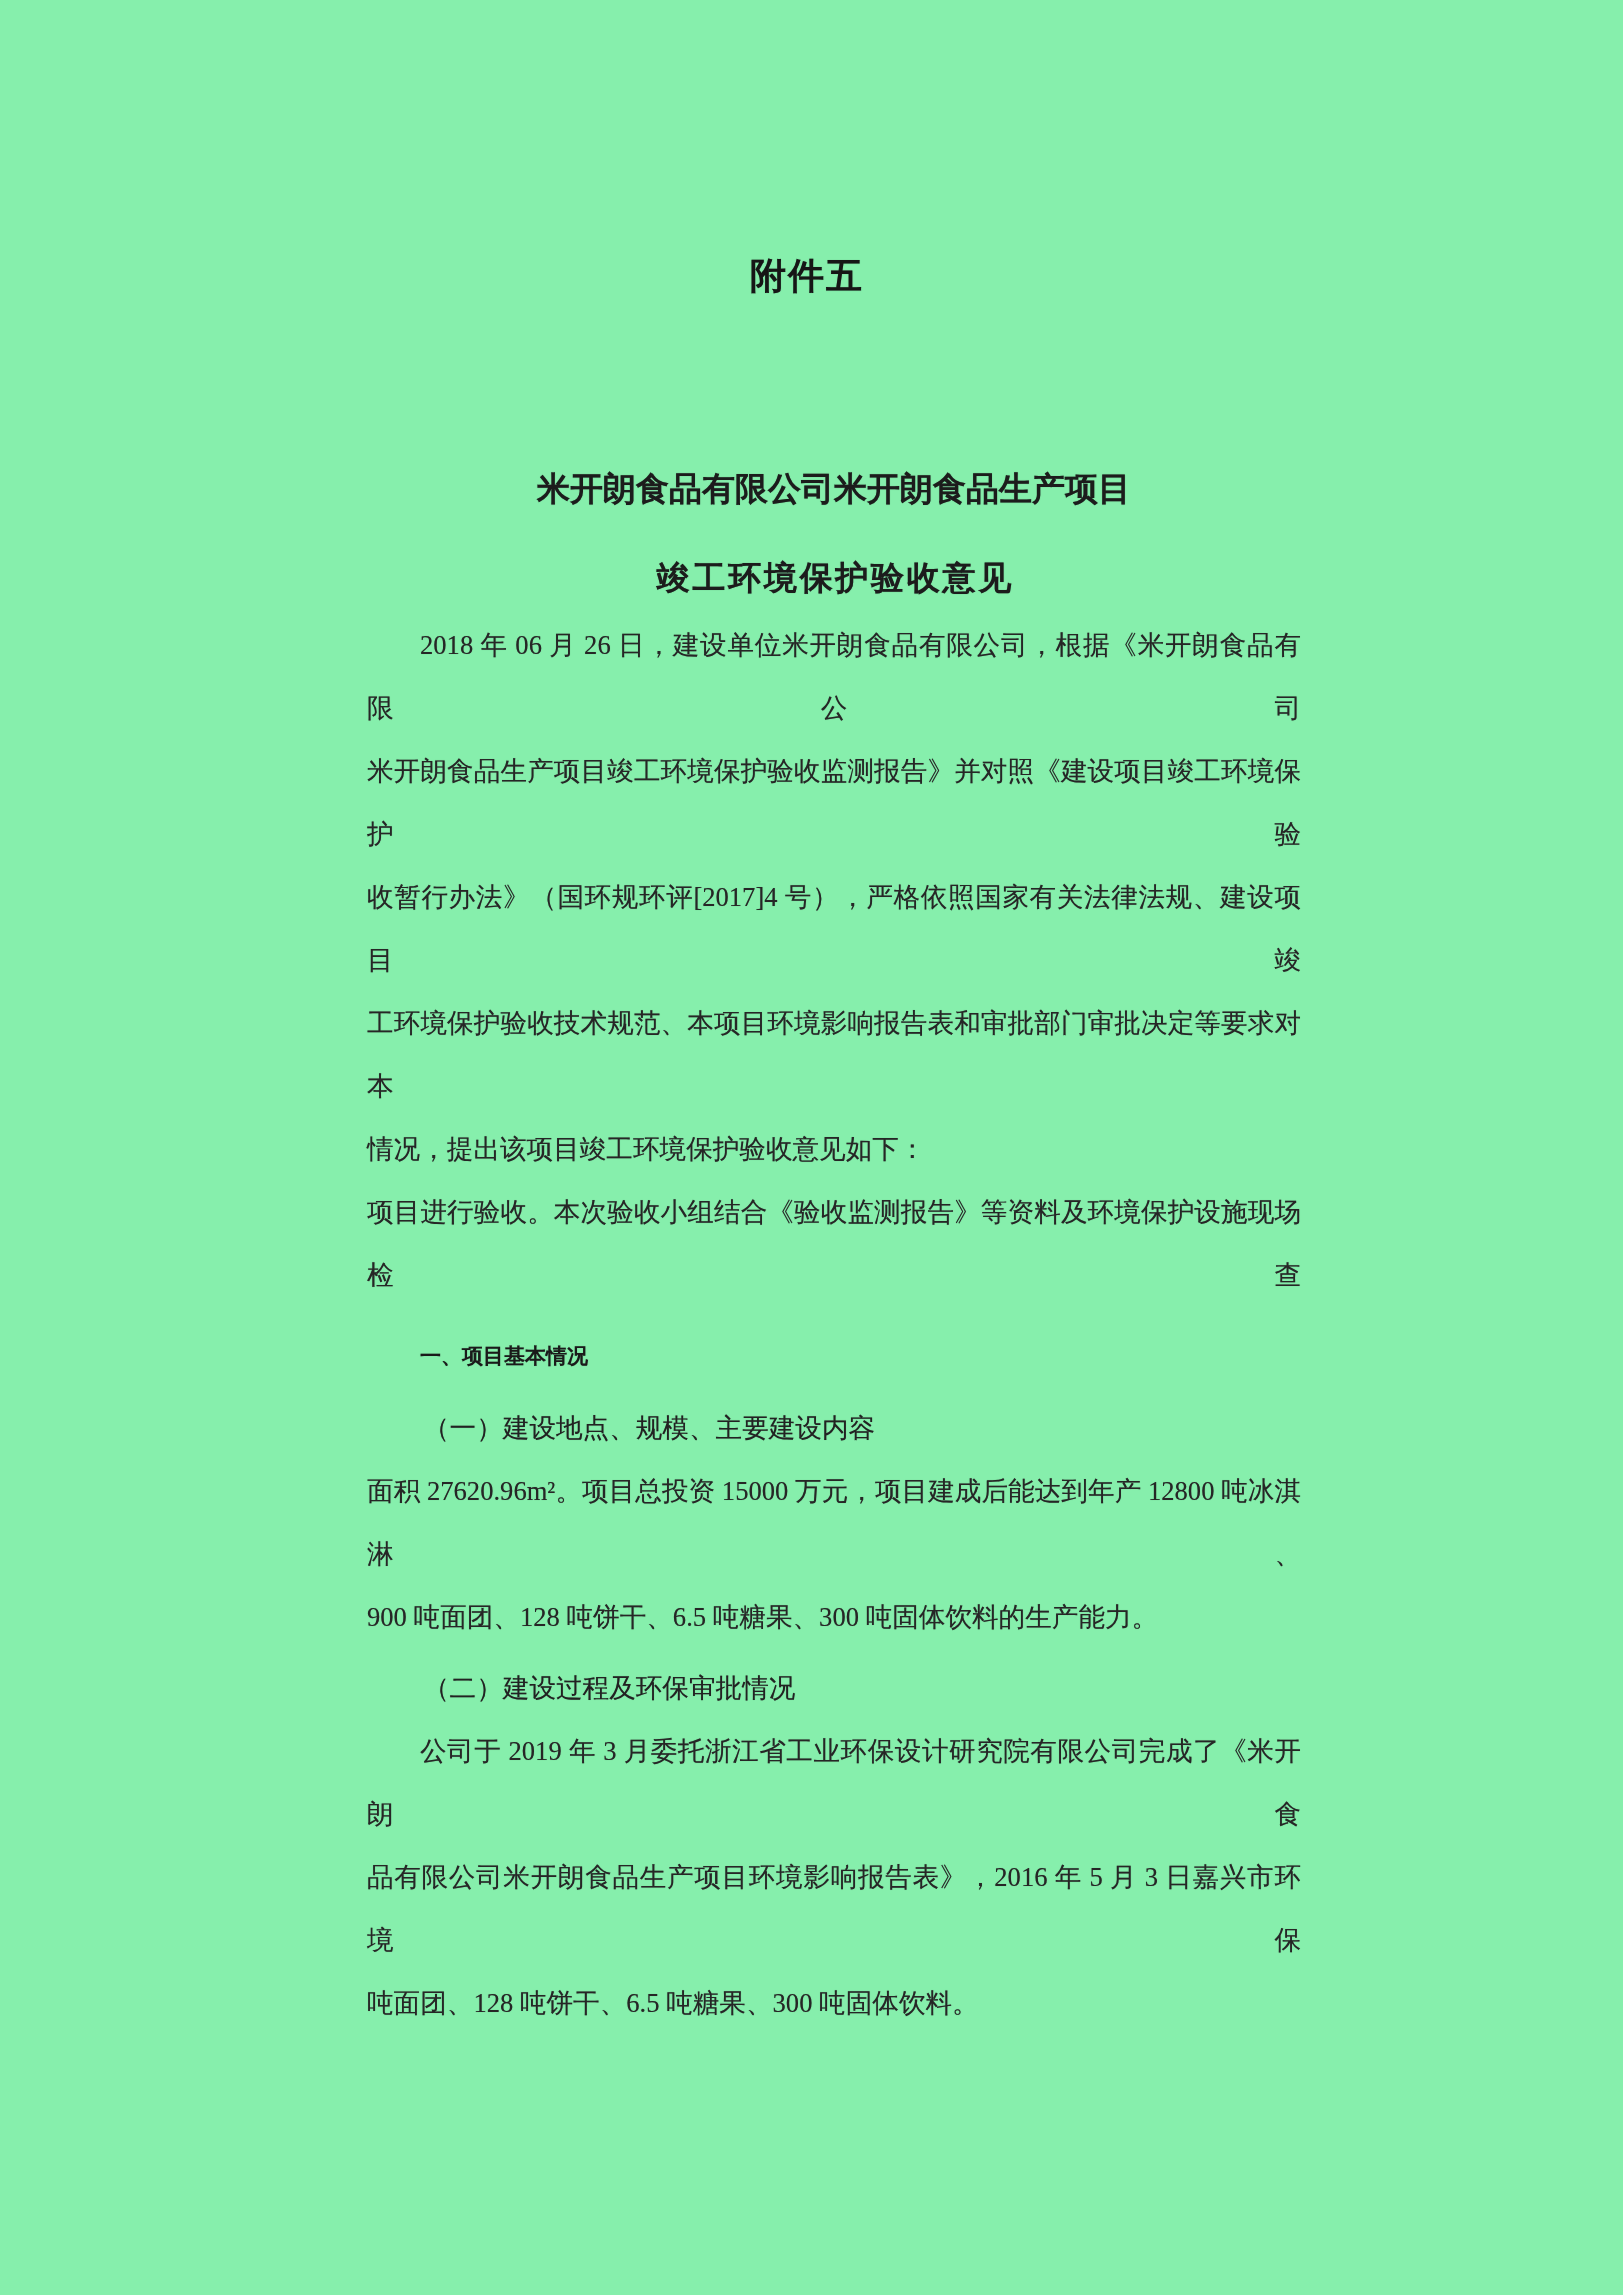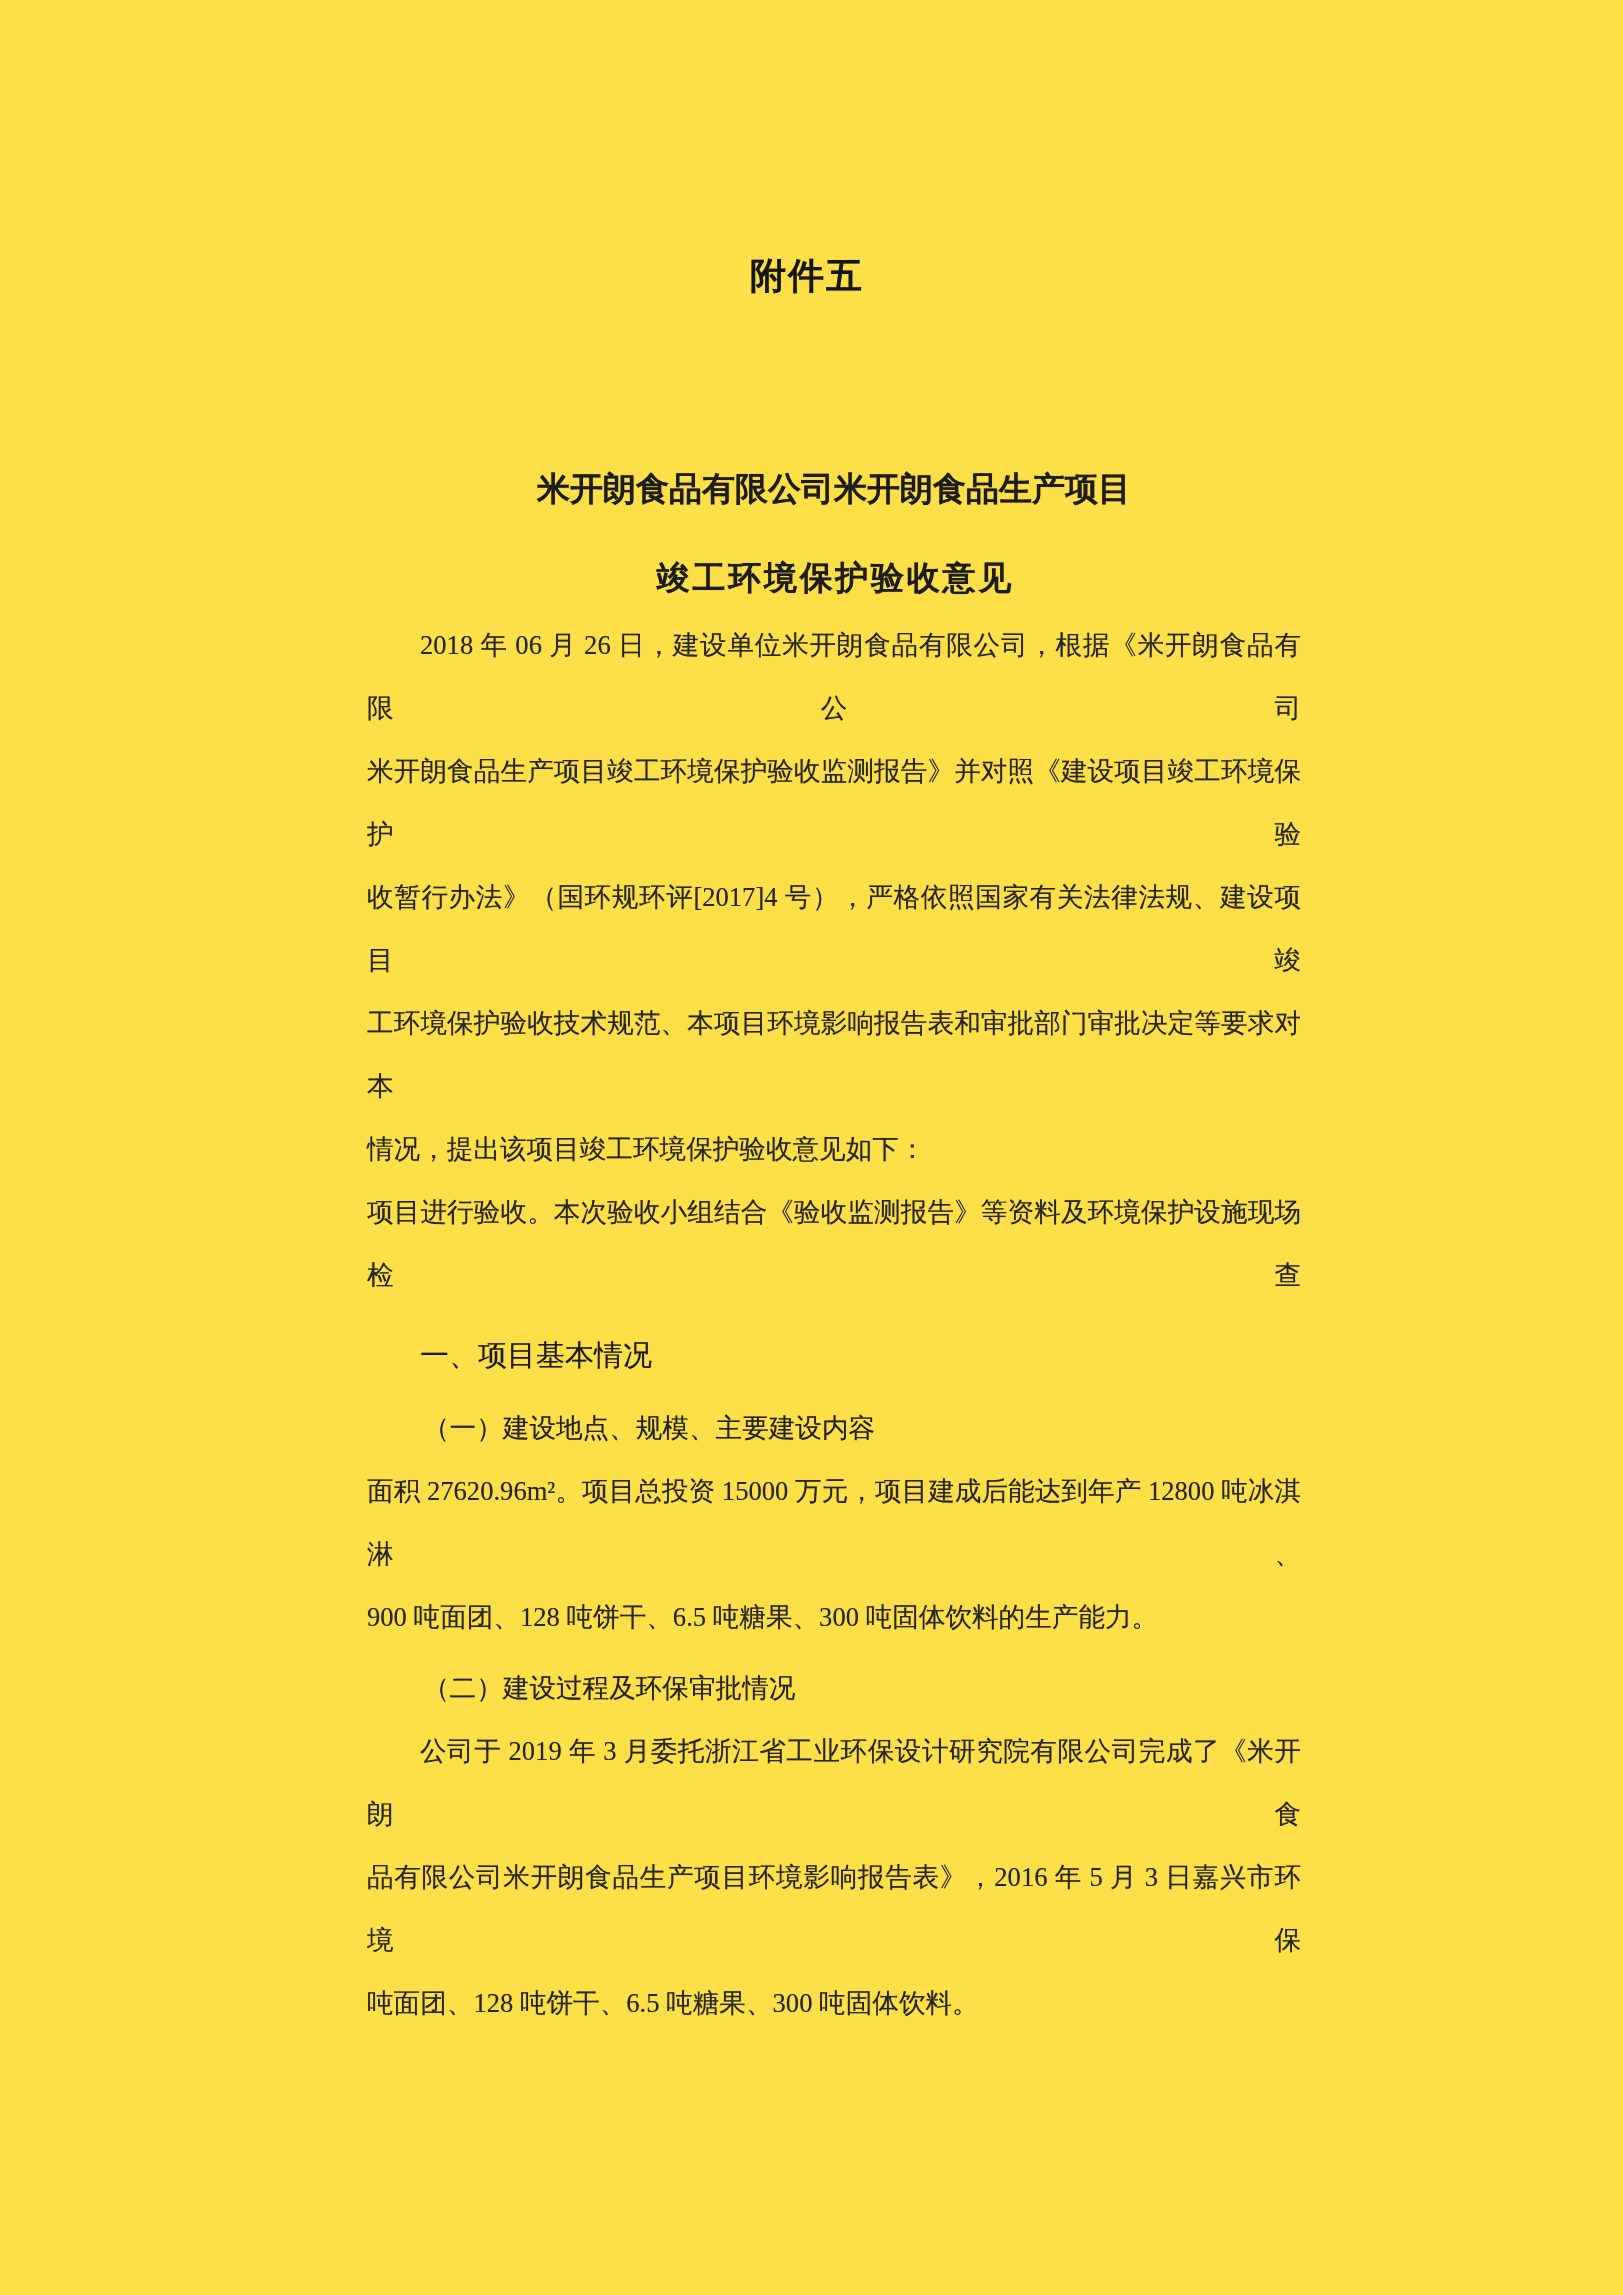--- a/index.html
+++ b/index.html
@@ -4,21 +4,21 @@
 <style>
   html, body {
     margin: 0;
     padding: 0;
     background: #ffffff;
   }
   .page {
     position: relative;
     width: 1623px;
     height: 2295px;
-    background: #fde047;
+    background: #86efac;
     overflow: hidden;
     color: #262626;
   }
   
   .attachment {
     position: absolute;
     left: 750px;
     top: 252px;
     font-family: "Liberation Sans", "DejaVu Sans", sans-serif;
     font-weight: bold;
@@ -62,22 +62,22 @@
   }
   .fill {
     text-align: justify;
     text-align-last: justify;
   }
   .indent {
     text-indent: 53px;
   }
   .h-section {
     font-family: "Liberation Sans", "DejaVu Sans", sans-serif;
-    font-weight: normal;
-    font-size: 29px;
+    font-weight: bold;
+    font-size: 21px;
     color: #1a1a1a;
     text-indent: 53px;
     margin-top: 17px;
   }
   .h-sub {
     font-family: "Liberation Sans", "DejaVu Sans", sans-serif;
     font-weight: normal;
     font-size: 26.6px;
     color: #222222;
     text-indent: 56px;

